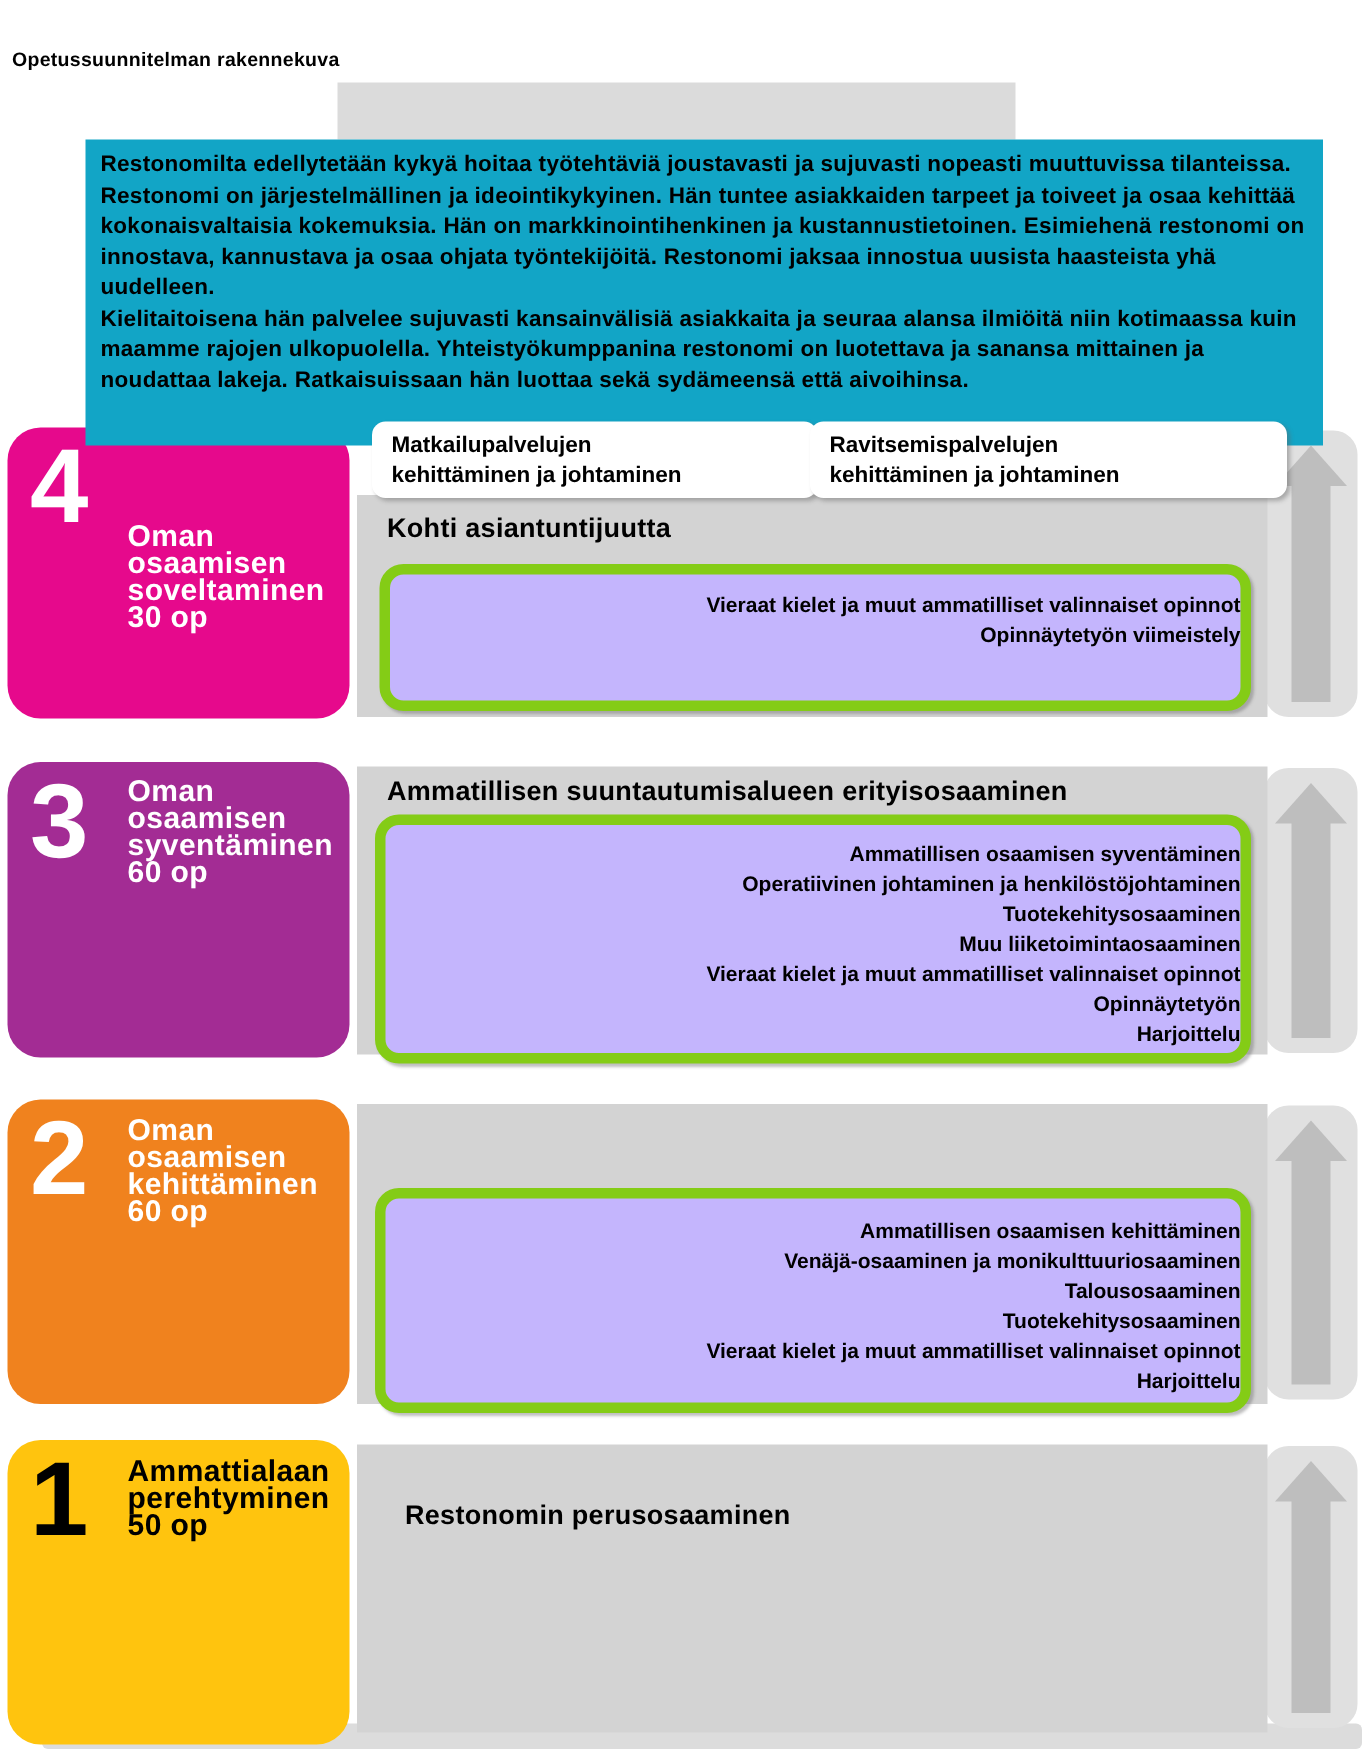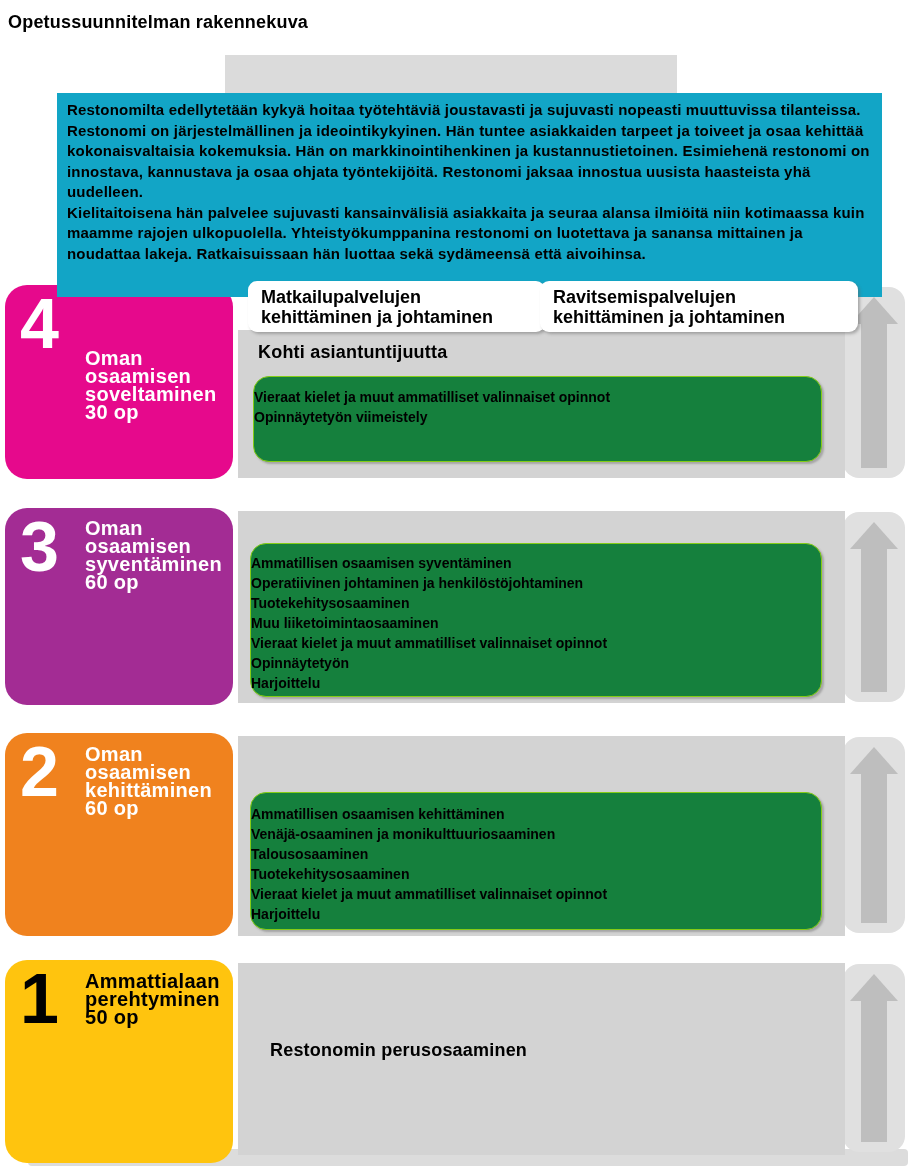--- a/index.html
+++ b/index.html
@@ -3,41 +3,41 @@
 <meta charset="utf-8">
 <style>
   html,body{margin:0;padding:0;background:#fff;}
   #canvas{
     position:relative;width:908px;height:1167px;background:#fff;overflow:hidden;
     font-family:"Liberation Sans",sans-serif;font-weight:bold;color:#000;
   }
   .abs{position:absolute;}
 
   
-  .doc-title{left:8px;top:12px;font-size:18px;letter-spacing:.2px;}
+  .doc-title{left:8px;top:32px;font-size:13px;letter-spacing:.2px;}
   .header-box{left:225px;top:55px;width:452px;height:38px;background:#DBDBDB;}
   .header-text{left:10px;top:19px;font-size:23px;letter-spacing:1.5px;margin-top:19px;}
   .intro-box{left:57px;top:93px;width:825px;height:204px;background:#12A5C6;color:#000000;z-index:3;}
   .intro-text{padding:7px 10px 0 10px;font-size:15px;line-height:20.5px;letter-spacing:.2px;}
 
   
   .spec-box{background:#fff;border-radius:9px;z-index:4;box-shadow:2px 2px 3px rgba(100,100,100,.45);
-            font-size:18px;line-height:20px;white-space:pre-line;padding:6px 0 0 13px;}
+            font-size:15px;line-height:20px;white-space:pre-line;padding:6px 0 0 13px;}
   .spec-1{left:248px;top:281px;width:284px;height:45px;}
   .spec-2{left:540px;top:281px;width:305px;height:45px;}
 
   
   .level-box{width:228px;border-radius:22px;z-index:2;color:#fff;}
   .level-number{position:absolute;left:15px;top:4px;font-size:70px;line-height:1;}
   .level-label{position:absolute;left:80px;font-size:20px;line-height:18px;white-space:pre-line;letter-spacing:.3px;}
   .panel{left:238px;width:607px;background:#D3D3D3;z-index:1;}
   .panel-heading{font-size:18px;letter-spacing:.2px;z-index:2;}
-  .course-box{background:#15803d;border-radius:16px;z-index:2;border:1px solid #84cc16;
+  .course-box{background:#c4b5fd;border-radius:16px;z-index:2;border:7px solid #84cc16;
               box-shadow:2px 2px 2px rgba(110,110,110,.45);
-              font-size:14px;line-height:20px;text-align:left;white-space:pre-line;}
+              font-size:14px;line-height:20px;text-align:right;white-space:pre-line;}
   .strip{left:843px;width:62px;background:#E0E0E0;border-radius:16px;z-index:0;}
   .arrow-head{position:absolute;left:7px;top:10px;width:0;height:0;
               border-left:24px solid transparent;border-right:24px solid transparent;
               border-bottom:27px solid #BEBEBE;}
   .arrow-shaft{position:absolute;left:18px;top:34px;bottom:10px;width:26px;background:#BEBEBE;}
 
   
   .b4-box{left:5px;top:285px;height:194px;}
   .b4-label{top:64px;}
   .b4-panel{top:330px;height:148px;}
@@ -58,21 +58,21 @@
   .b2-label{top:12px;}
   .b2-panel{top:736px;height:200px;}
   .b2-heading{left:258px;top:763px;margin-top:32px;}
   .b2-course{left:250px;top:792px;width:570px;height:125px;padding-top:11px;}
   .b2-strip{top:737px;height:196px;}
 
   
   .b1-box{left:5px;top:960px;height:203px;color:#000;}
   .b1-label{top:12px;}
   .b1-panel{top:963px;height:192px;}
-  .b1-heading{left:270px;top:1040px;}
+  .b1-heading{left:270px;top:1000px;}
   .b1-course{left:258px;top:1038px;width:557px;height:86px;padding-top:12px;}
   .b1-strip{top:964px;height:188px;}
 
   .bottom-bar{left:28px;top:1149px;width:880px;height:17px;background:#DCDCDC;border-radius:4px;z-index:0;}
 </style>
 </head>
 <body>
 
 <div id="canvas">
 
@@ -111,20 +111,21 @@
     <div class="arrow-head"></div>
     <div class="arrow-shaft"></div>
   </div>
   <div class="abs panel b3-panel"></div>
   <div class="abs level-box b3-box" style="background: rgb(163, 44, 148);">
     <div class="level-number">3</div>
     <div class="level-label b3-label">Oman osaamisen
 syventäminen
 60 op</div>
   </div>
+  <div class="abs panel-heading b3-heading">Ammatillisen suuntautumisalueen erityisosaaminen</div>
   <div class="abs course-box b3-course">Ammatillisen osaamisen syventäminen
 Operatiivinen johtaminen ja  henkilöstöjohtaminen
 Tuotekehitysosaaminen
 Muu liiketoimintaosaaminen
 Vieraat kielet ja muut ammatilliset valinnaiset opinnot
 Opinnäytetyön
 Harjoittelu</div>
 
   <div class="abs strip b2-strip">
     <div class="arrow-head"></div>

